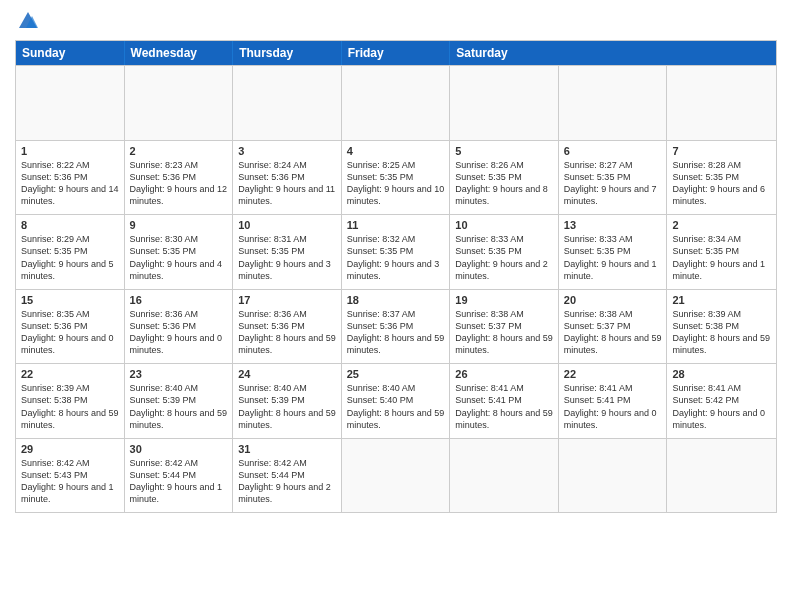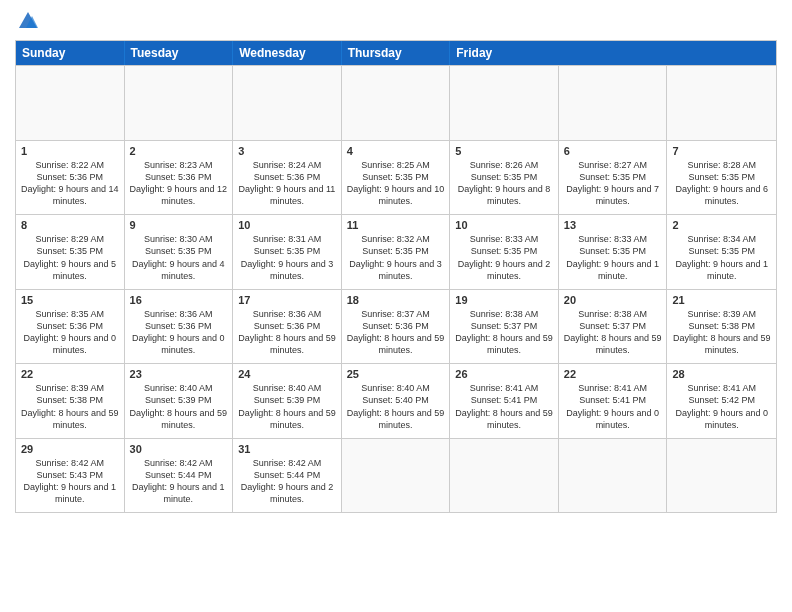--- a/index.html
+++ b/index.html
@@ -92,21 +92,20 @@
     .day-num {
       font-size: 11px;
       font-weight: bold;
       display: block;
       margin-bottom: 1px;
     }
     .cal-cell-text {
       font-size: 9px;
       line-height: 1.35;
       color: #333;
-      text-align: center;
     }
   </style>
 </head>
 <body>
 
 <div class="page">
   <div class="header">
     <div class="logo">
       <div>
         <div style="display:flex;align-items:center;">
@@ -121,24 +120,24 @@
     </div>
     <div class="title-section">
       <div class="month-title"></div>
       <div class="location"></div>
     </div>
   </div>
 
   <div class="calendar">
     <div class="cal-header">
     <div class="cal-header-cell">Sunday</div>
-        <div class="cal-header-cell">Tuesday</div>
         <div class="cal-header-cell">Wednesday</div>
         <div class="cal-header-cell">Thursday</div>
         <div class="cal-header-cell">Friday</div>
+        <div class="cal-header-cell">Saturday</div>
       </div>
     <div class="cal-body">
     <div class="cal-row">
           <div class="cal-cell empty"></div>
           <div class="cal-cell empty"></div>
           <div class="cal-cell empty"></div>
           <div class="cal-cell empty"></div>
           <div class="cal-cell empty"></div>
           <div class="cal-cell empty"></div>
           <div class="cal-cell empty"></div>

